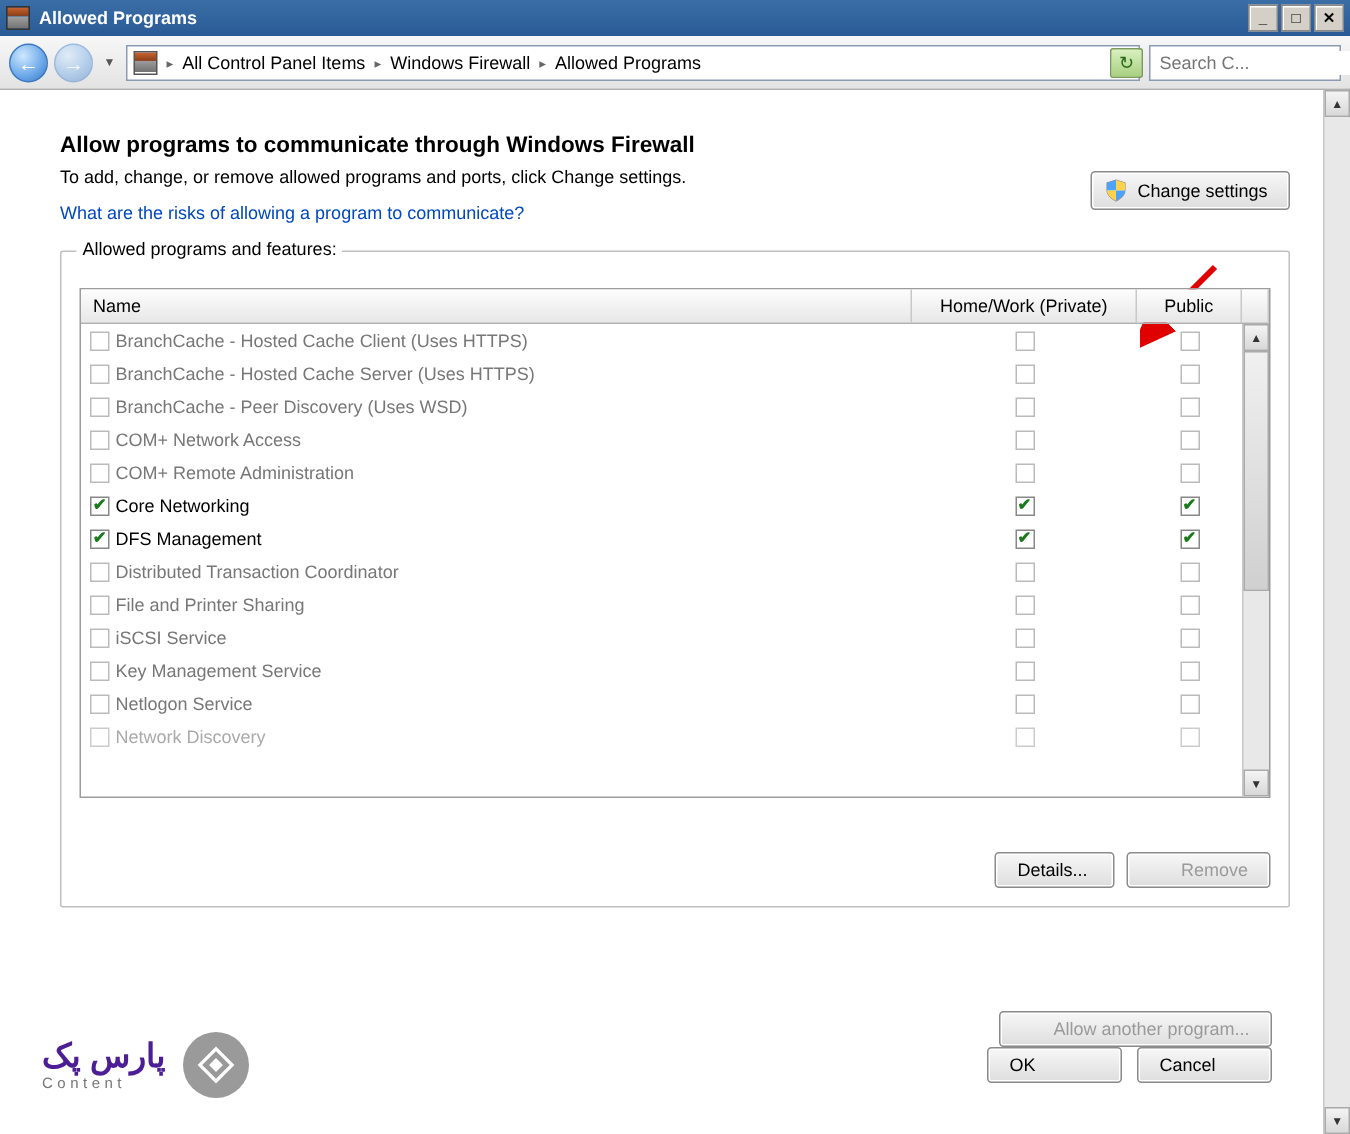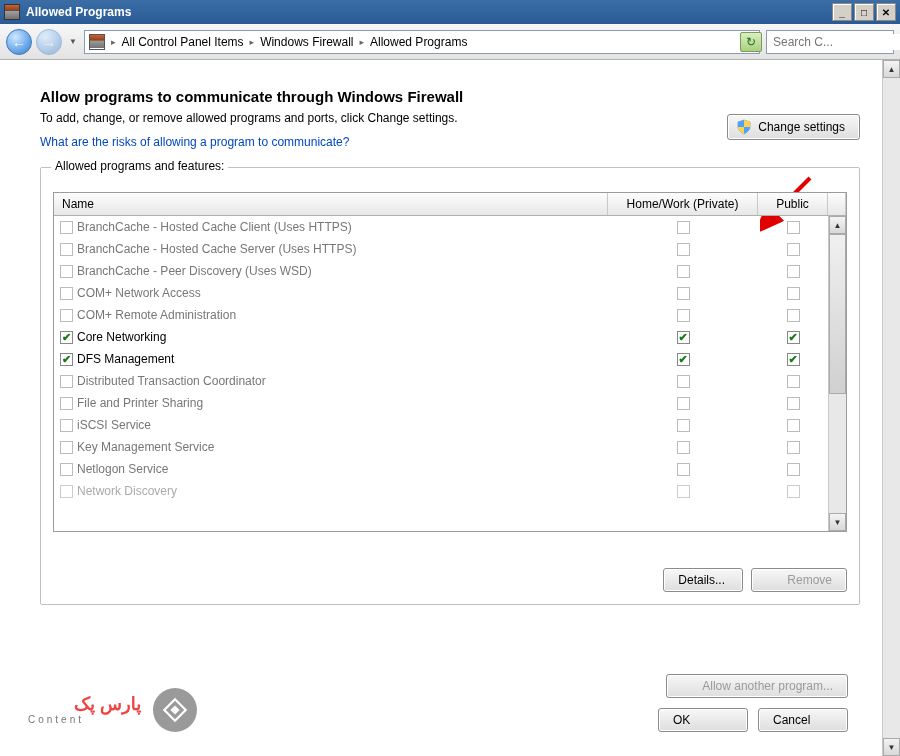--- a/index.html
+++ b/index.html
@@ -219,21 +219,21 @@
   .winbutton {
     min-width:80px; padding:4px 14px;
     background:linear-gradient(#f7f7f7,#dedede);
     border:1px solid #8b8b8b; border-radius:3px;
     box-shadow: inset 0 0 0 1px #fff;
     text-align:left;
     margin-top:26px;
   }
   .winbutton.disabled { color:#9a9a9a;padding-left:35px; }
   .bottom-buttons {
-    position:absolute; right:52px; bottom:24px;
+    position:absolute; right:52px; bottom:34px;
     display:flex; gap:10px;
   }
   .allow-another {
     position:absolute; right:52px; bottom:58px;
   }
 
   
   .red-arrow {
     position:absolute;
     left:760px; top:114px;
@@ -244,21 +244,21 @@
   .watermark {
     position:absolute; left:28px; bottom:24px; color:#888;
     display:flex; align-items:center; gap:12px;
   }
   .watermark .diamond{
     width:44px;height:44px;border-radius:50%;background:#9a9a9a;
     display:flex;align-items:center;justify-content:center;
   }
   .watermark .diamond svg{width:26px;height:26px;}
   .watermark .txt{display:flex;flex-direction:column;align-items:flex-start;line-height:1.1;}
-  .watermark .ar{font-size:18px;font-weight:bold;color:#ef4444;letter-spacing:1px;margin-left:46px;}
+  .watermark .ar{font-size:22px;font-weight:bold;color:#4c1d95;letter-spacing:1px;}
   .watermark .en{font-size:10px;letter-spacing:3px;color:#777;}
 </style>
 </head>
 <body>
 
 <div class="titlebar">
   <span class="title-icon"></span>
   <span>Allowed Programs</span>
   <span class="spacer"></span>
   <span class="winbtn">_</span>

